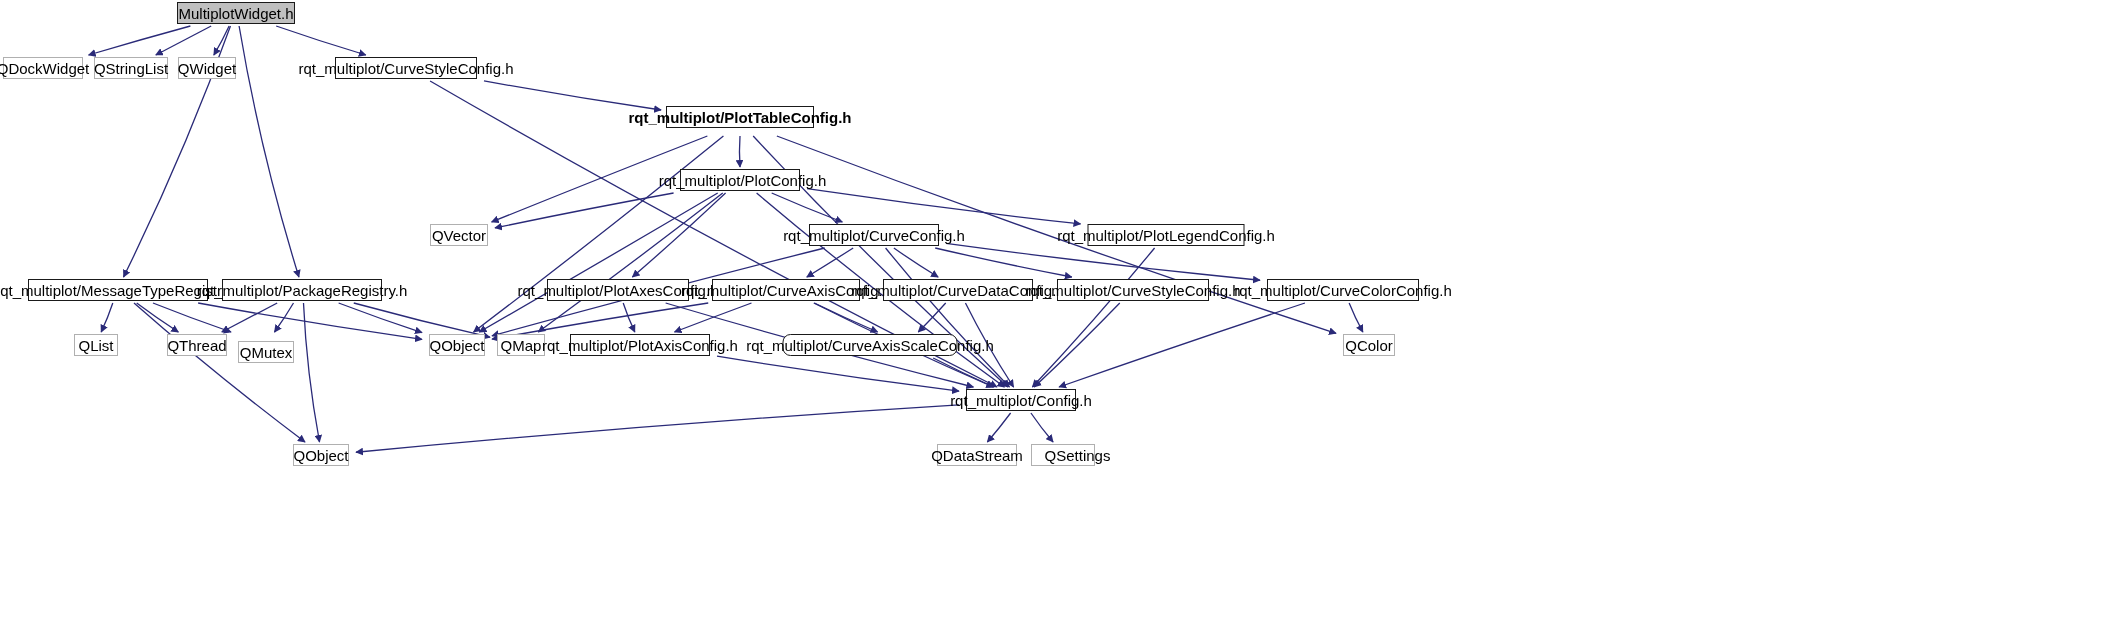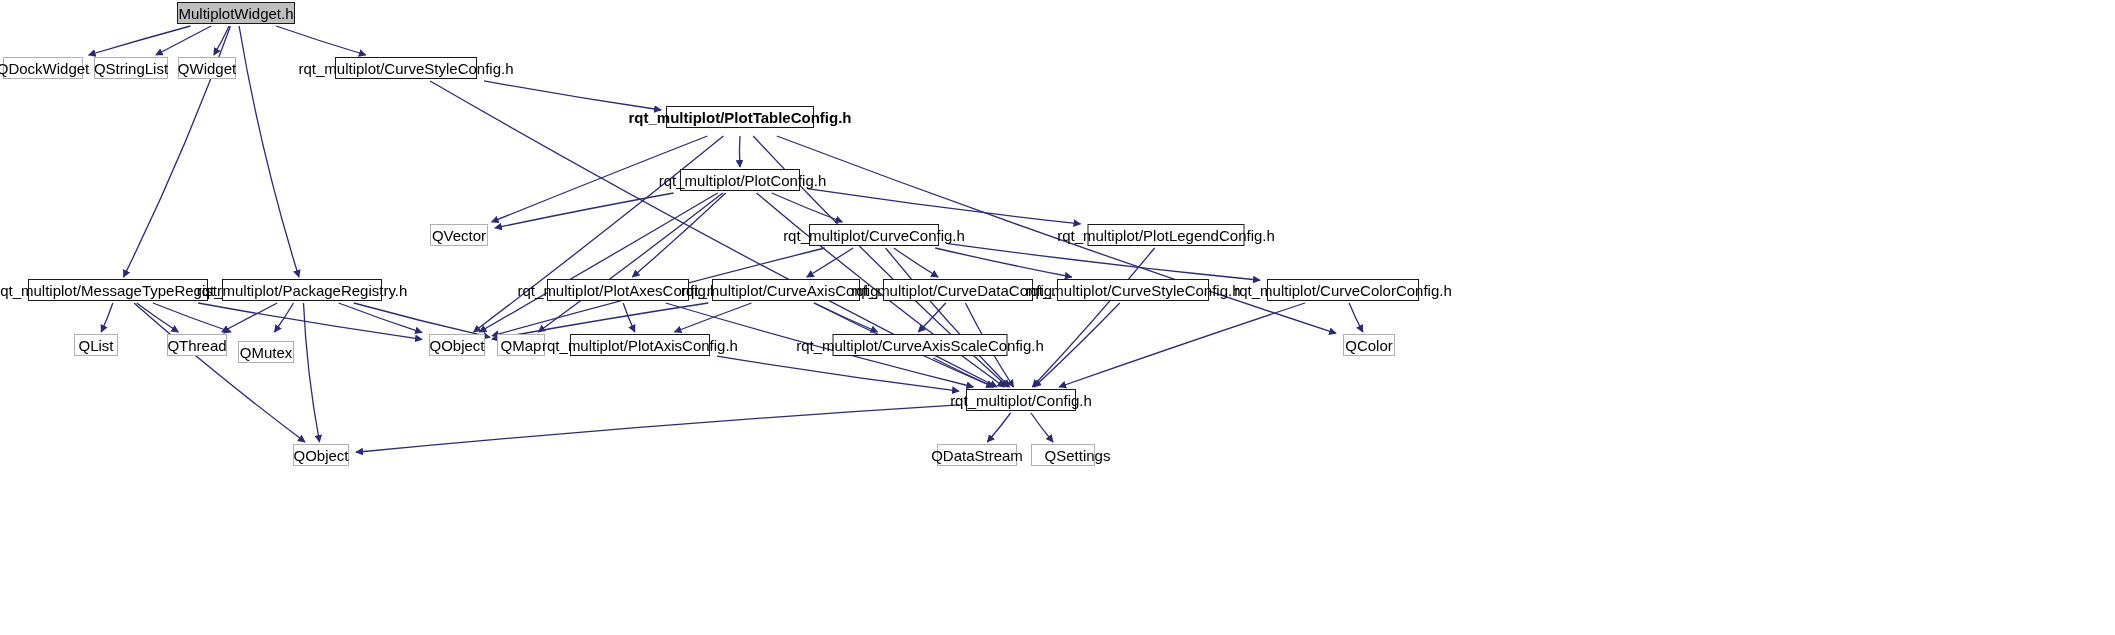--- a/index.html
+++ b/index.html
@@ -158,21 +158,21 @@
     </div>
     <div class="node lib" style="left: 457px; top: 345px; width: 56px;">
       <span>QObject</span>
     </div>
     <div class="node lib" style="left: 521px; top: 345px; width: 48px;">
       <span>QMap</span>
     </div>
     <div class="node hdr" style="left: 640px; top: 345px; width: 140px;">
       <span>rqt_multiplot/PlotAxisConfig.h</span>
     </div>
-    <div class="node hdr" style="left: 920px; top: 345px; width: 175px;">
+    <div class="node hdr" style="left: 870px; top: 345px; width: 175px; border-radius: 8px;">
       <span>rqt_multiplot/CurveAxisScaleConfig.h</span>
     </div>
     <div class="node lib" style="left: 1369px; top: 345px; width: 52px;">
       <span>QColor</span>
     </div>
     <div class="node hdr" style="left: 1021px; top: 400px; width: 110px;">
       <span>rqt_multiplot/Config.h</span>
     </div>
     <div class="node lib" style="left: 321px; top: 455px; width: 56px; align-items: center;">
       <span>QObject</span>

